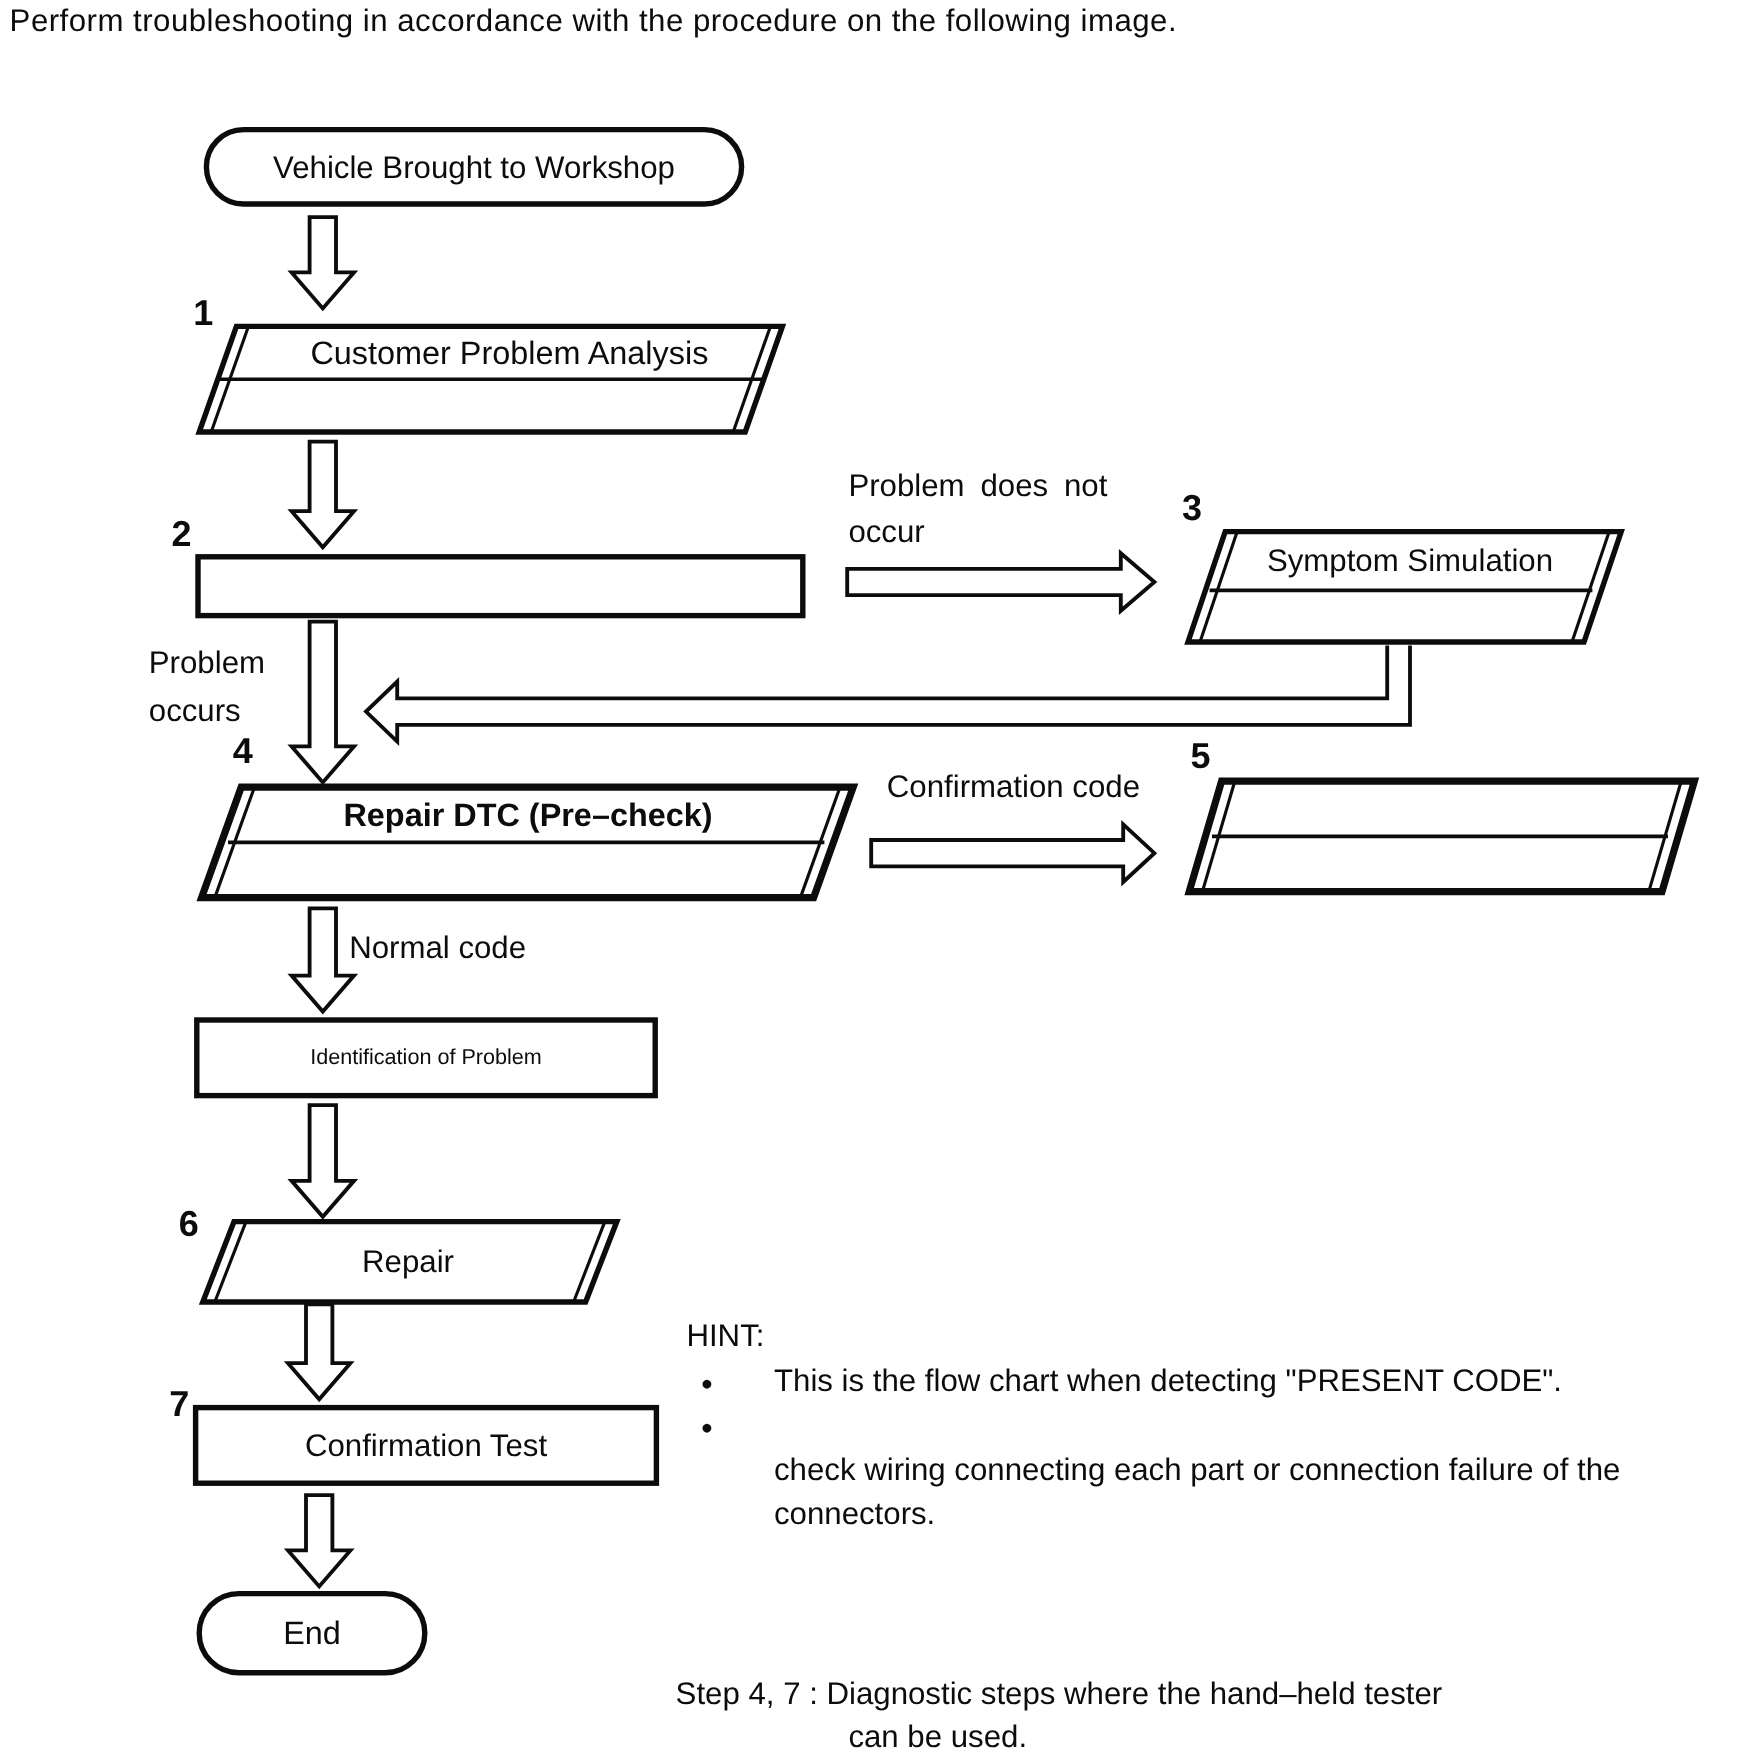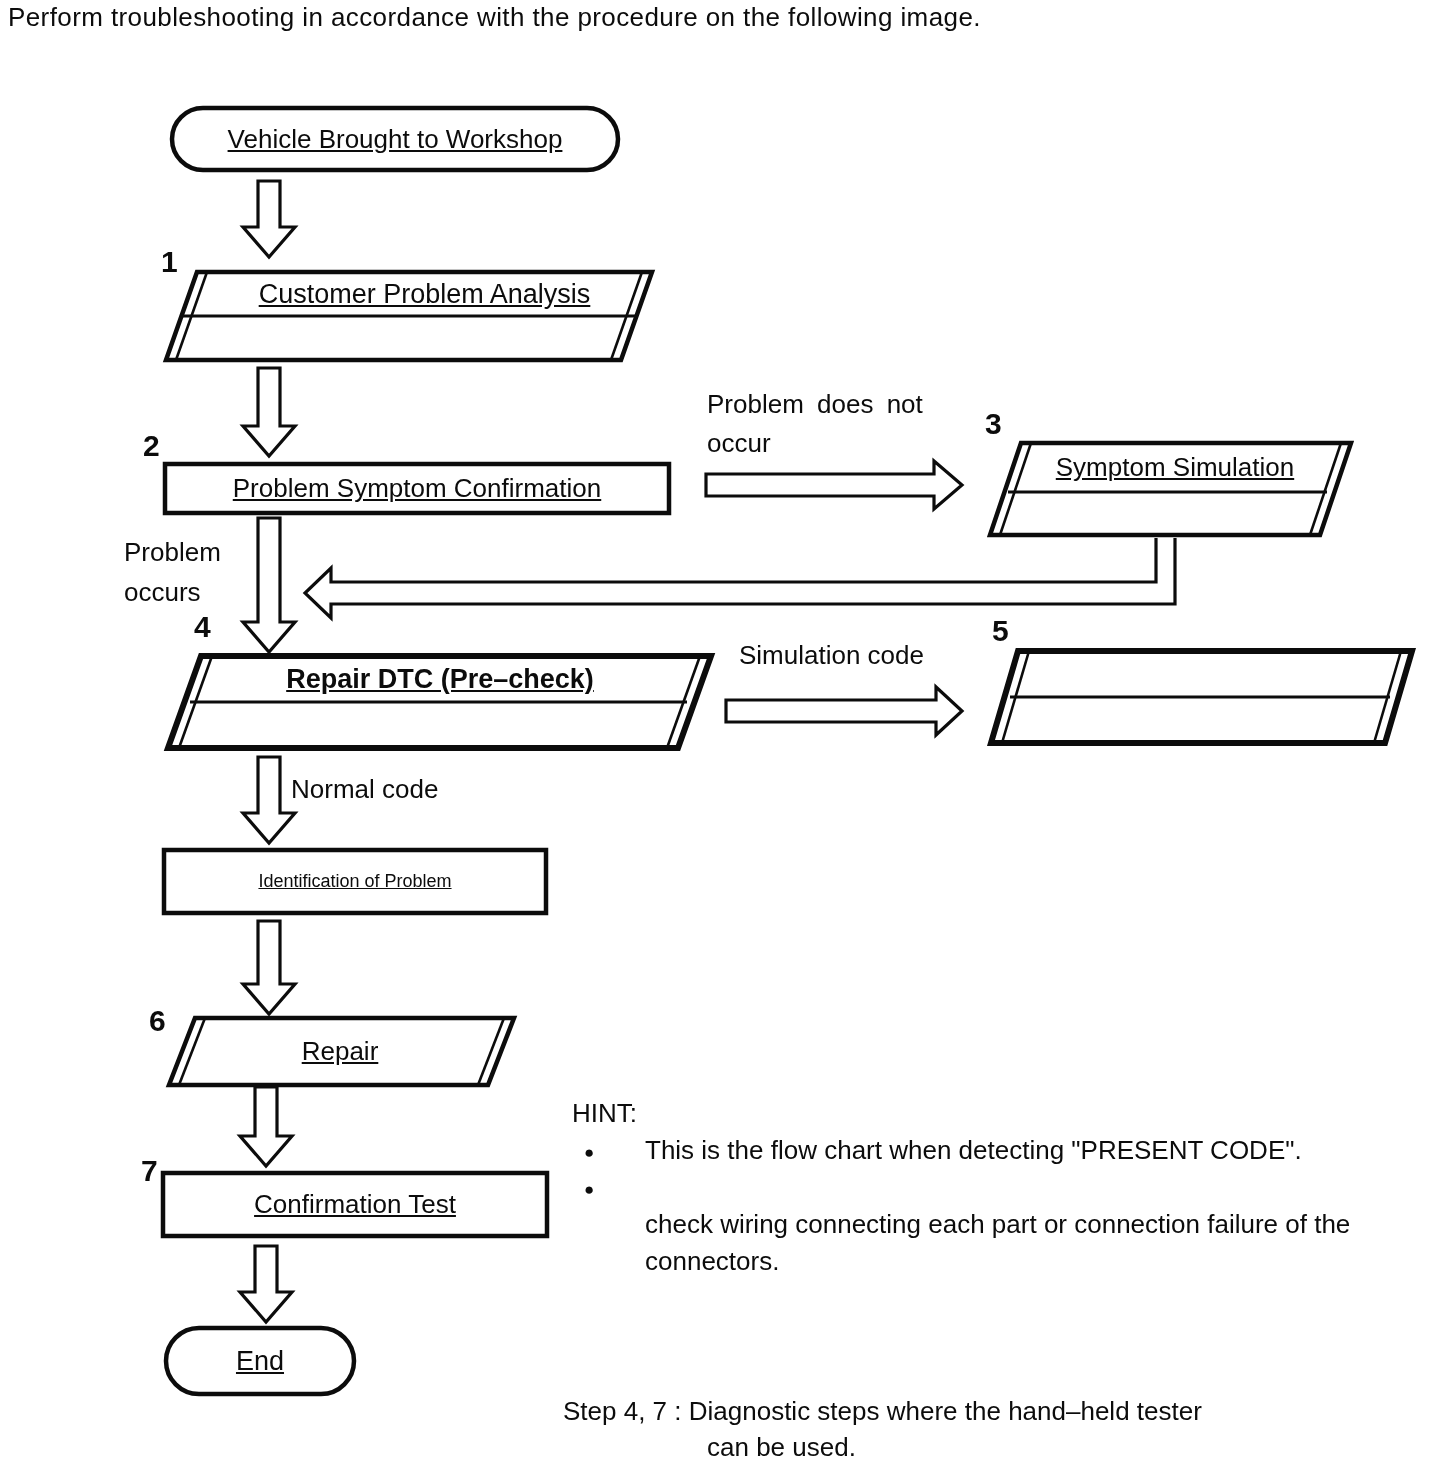--- a/index.html
+++ b/index.html
@@ -9,21 +9,21 @@
     overflow:hidden;
   }
   svg.flow { position:absolute; left:0; top:0; }
   .shape { fill:#ffffff; stroke:#0c0c0c; stroke-width:4.5; }
   .shape-thick { fill:#ffffff; stroke:#0c0c0c; stroke-width:6; }
   .arrow { fill:#ffffff; stroke:#0c0c0c; stroke-width:3.2; stroke-linejoin:miter; }
   .thin { fill:none; stroke:#0c0c0c; stroke-width:2.6; }
   .divider { fill:none; stroke:#0c0c0c; stroke-width:3; }
   .t { position:absolute; white-space:nowrap; font-size:26px; line-height:1.25; }
   .c { position:absolute; display:flex; align-items:center; justify-content:center;
-       text-align:left; white-space:nowrap; font-size:27px;text-decoration:underline; }
+       text-align:left; white-space:nowrap; font-size:27px; }
   .b { font-weight:bold; }
   .num { position:absolute; font-weight:bold; font-size:30px; line-height:1; }
   .bullet { position:absolute; font-size:17px; line-height:1; }
   .intro { position:absolute; left:8px; top:2px; font-size:26px; letter-spacing:0.4px; white-space:nowrap; }
   .wide { word-spacing:6px; }
 </style>
 </head>
 <body>
 
 <div class="canvas">
@@ -79,21 +79,20 @@
 
     <rect class="shape" x="166" y="1328" width="188" height="66" rx="33" ry="33"></rect>
   </svg>
 
   <div class="c" style="left:172px; top:108px; width:446px; height:62px; font-size:26px;">Vehicle Brought to Workshop</div>
 
   <div class="num" style="left:161px; top:247px;">1</div>
   <div class="c" style="left:197px; top:272px; width:455px; height:44px;">Customer Problem Analysis</div>
 
   <div class="num" style="left:143px; top:431px;">2</div>
-  <div class="c" style="left:165px; top:464px; width:504px; height:49px; font-size:26px;">Problem Symptom Confirmation</div>
 
   <div class="num" style="left:985px; top:409px;">3</div>
   <div class="c" style="left:1010px; top:443px; width:330px; height:49px; font-size:26px;">Symptom Simulation</div>
 
   <div class="num" style="left:194px; top:612px;">4</div>
   <div class="c b" style="left:190px; top:656px; width:500px; height:46px;">Repair DTC (Pre–check)</div>
 
   <div class="num" style="left:992px; top:616px;">5</div>
 
   <div class="c" style="left:164px; top:850px; width:382px; height:63px; font-size:18px;">Identification of Problem</div>
@@ -105,21 +104,21 @@
   <div class="c" style="left:163px; top:1173px; width:384px; height:63px; font-size:26px;">Confirmation Test</div>
 
   <div class="c" style="left:166px; top:1328px; width:188px; height:66px;">End</div>
 
   <div class="t wide" style="left:707px; top:388px;">Problem does not</div>
   <div class="t" style="left:707px; top:427px;">occur</div>
 
   <div class="t" style="left:124px; top:536px;">Problem</div>
   <div class="t" style="left:124px; top:576px;">occurs</div>
 
-  <div class="t" style="left:739px; top:639px;">Simulation code</div>
+  <div class="t" style="left:739px; top:639px;">Confirmation code</div>
 
   <div class="t" style="left:291px; top:773px;">Normal code</div>
 
   <div class="t" style="left:572px; top:1097px;">HINT:</div>
   <div class="bullet" style="left:584px; top:1144px;">●</div>
   <div class="t" style="left:645px; top:1134px;">This is the flow chart when detecting "PRESENT CODE".</div>
   <div class="bullet" style="left:584px; top:1181px;">●</div>
   <div class="t" style="left:645px; top:1208px;">check wiring connecting each part or connection failure of the</div>
   <div class="t" style="left:645px; top:1245px;">connectors.</div>
 

